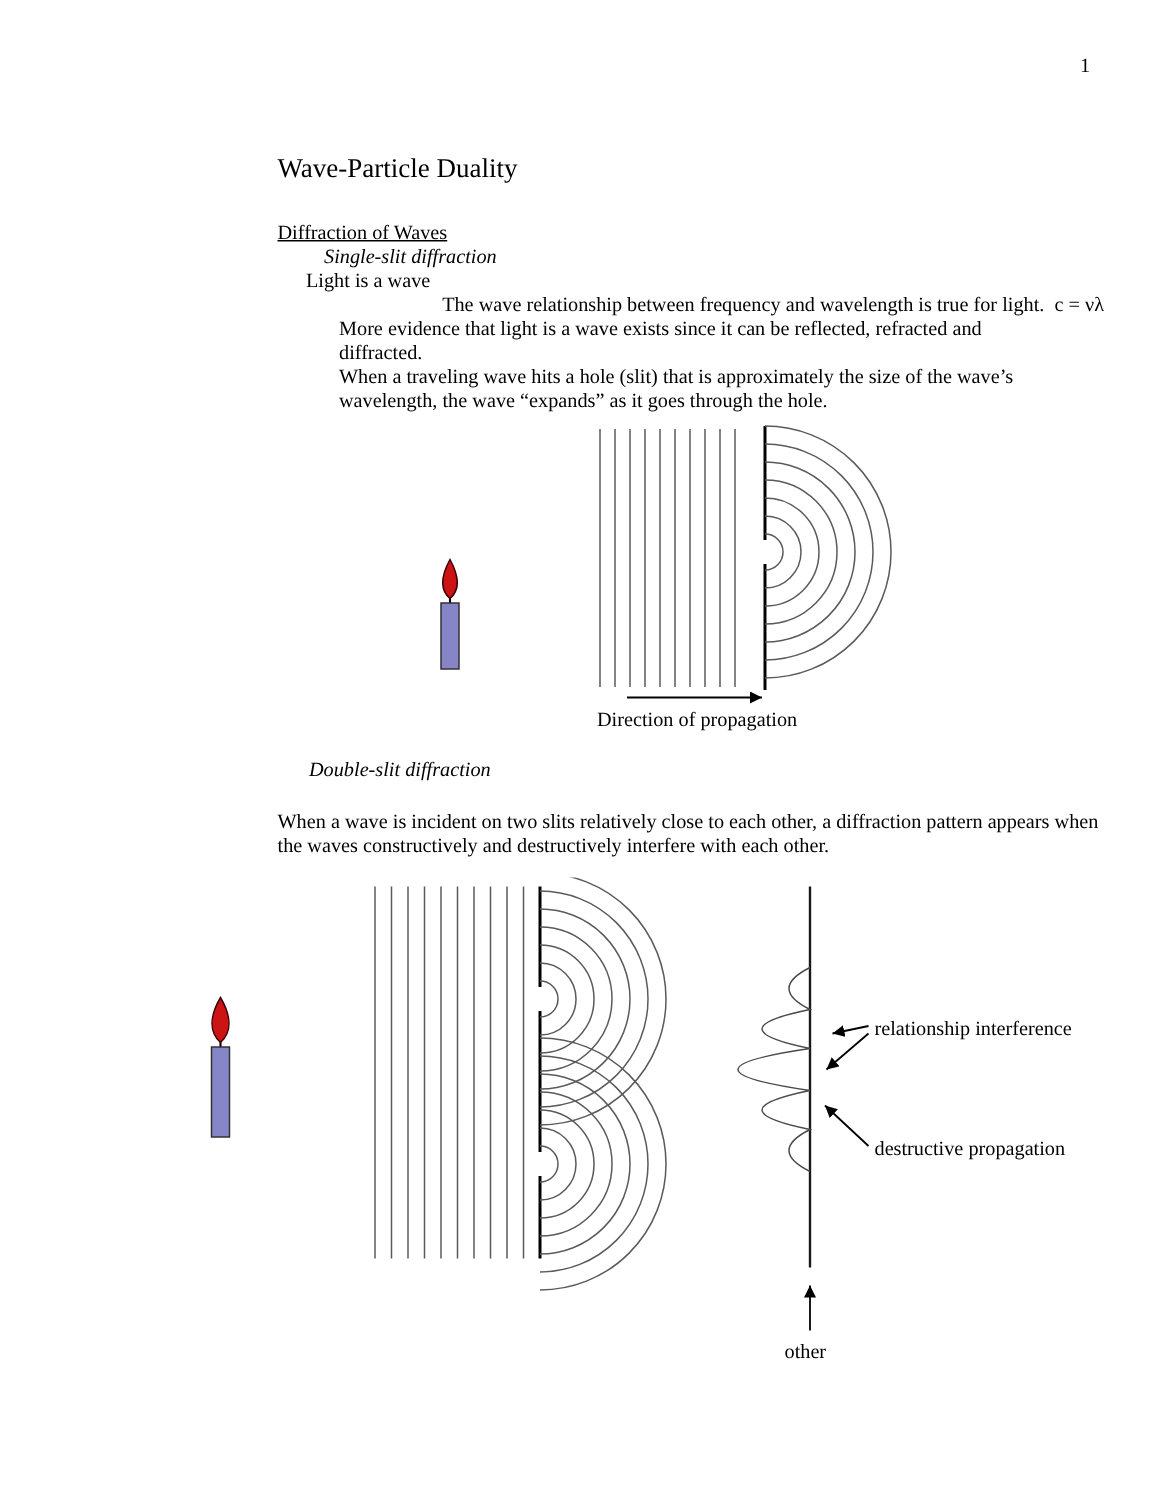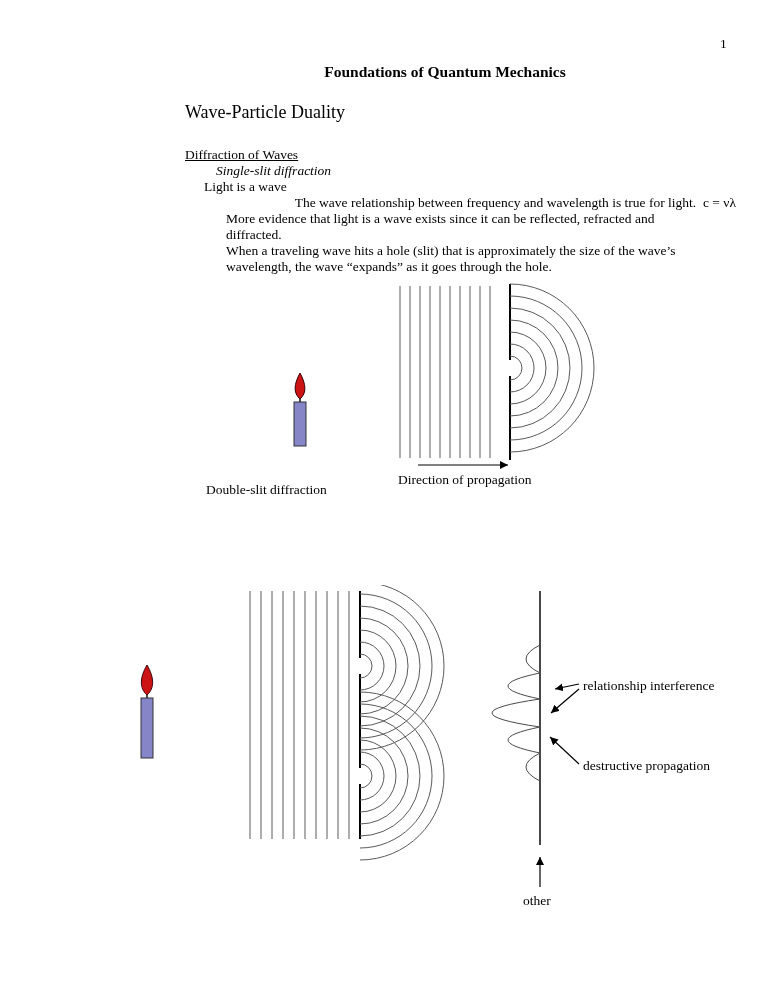--- a/index.html
+++ b/index.html
@@ -12,21 +12,21 @@
   .title { position:absolute; top:63px; left:185px; width:520px; margin:0;
            text-align:center; font-size:15.5px; font-weight:bold; }
   .h-duality { position:absolute; top:102px; left:185px; font-size:18px; }
   .h-diffraction { position:absolute; top:147px; left:185px; text-decoration:underline; }
   .h-single { position:absolute; top:163px; left:216px; font-style:italic; }
   .h-light { position:absolute; top:179px; left:204px; }
   .para { position:absolute; margin:0; line-height:16px; }
   .p1 { top:195px; left:226px; width:510px;text-align:right; }
   .p2 { top:211px; left:226px; width:480px; }
   .p3 { top:243px; left:226px; width:490px; }
-  .h-double { position:absolute; top:482px; left:206px; }
+  .h-double { position:absolute; top:505px; left:206px; font-style:italic; }
   .pd { top:540px; left:185px; width:555px; }
   .fig1 { position:absolute; left:270px; top:282px; width:340px; height:215px; }
   .fig1 .caption { position:absolute; left:128px; top:190px; white-space:nowrap; }
   .fig2 { position:absolute; left:100px; top:585px; width:665px; height:335px; }
   .lbl { position:absolute; white-space:nowrap; }
   .lbl-constructive { left:483px; top:93px; }
   .lbl-destructive { left:483px; top:173px; }
   .lbl-screen { left:423px; top:308px; }
   .wv { stroke:#5a5a5a; stroke-width:1; fill:none; }
   .bar { stroke:#000; stroke-width:2; fill:none; }
@@ -34,21 +34,20 @@
   .arr { stroke:#000; stroke-width:1.2; fill:none; }
   .curve { stroke:#4a4a4a; stroke-width:1; fill:none; }
 </style>
 </head>
 <body>
 
 <div class="page">
 
   <span class="pagenum">1</span>
 
-  <h1 class="title">Foundations of Quantum Mechanics</h1>
 
   <div class="h-duality">Wave-Particle Duality</div>
 
   <div class="h-diffraction">Diffraction of Waves</div>
 
   <div class="h-single">Single-slit diffraction</div>
 
   <div class="h-light">Light is a wave</div>
 
   <p class="para p1">The wave relationship between frequency and wavelength is true for light.&nbsp; c = νλ</p>
@@ -94,20 +93,21 @@
       </g>
       <g class="arr">
         <line x1="148" y1="183" x2="238" y2="183" marker-end="url(#arrow1)"></line>
       </g>
     </svg>
     <span class="caption">Direction of propagation</span>
   </div>
 
   <div class="h-double">Double-slit diffraction</div>
 
+  <p class="para pd">When a wave is incident on two slits relatively close to each other, a diffraction pattern appears when the waves constructively and destructively interfere with each other.</p>
 
   <div class="fig2">
     <svg width="665" height="305" viewBox="0 0 665 305">
       <defs>
         <marker id="arrow2" markerWidth="10" markerHeight="9" refX="8" refY="4" orient="auto" markerUnits="userSpaceOnUse">
           <path d="M0,0 L8,4 L0,8 Z" fill="#000"></path>
         </marker>
       </defs>
       <g>
         <line x1="47" y1="114" x2="47" y2="106" stroke="#000" stroke-width="1.4"></line>

